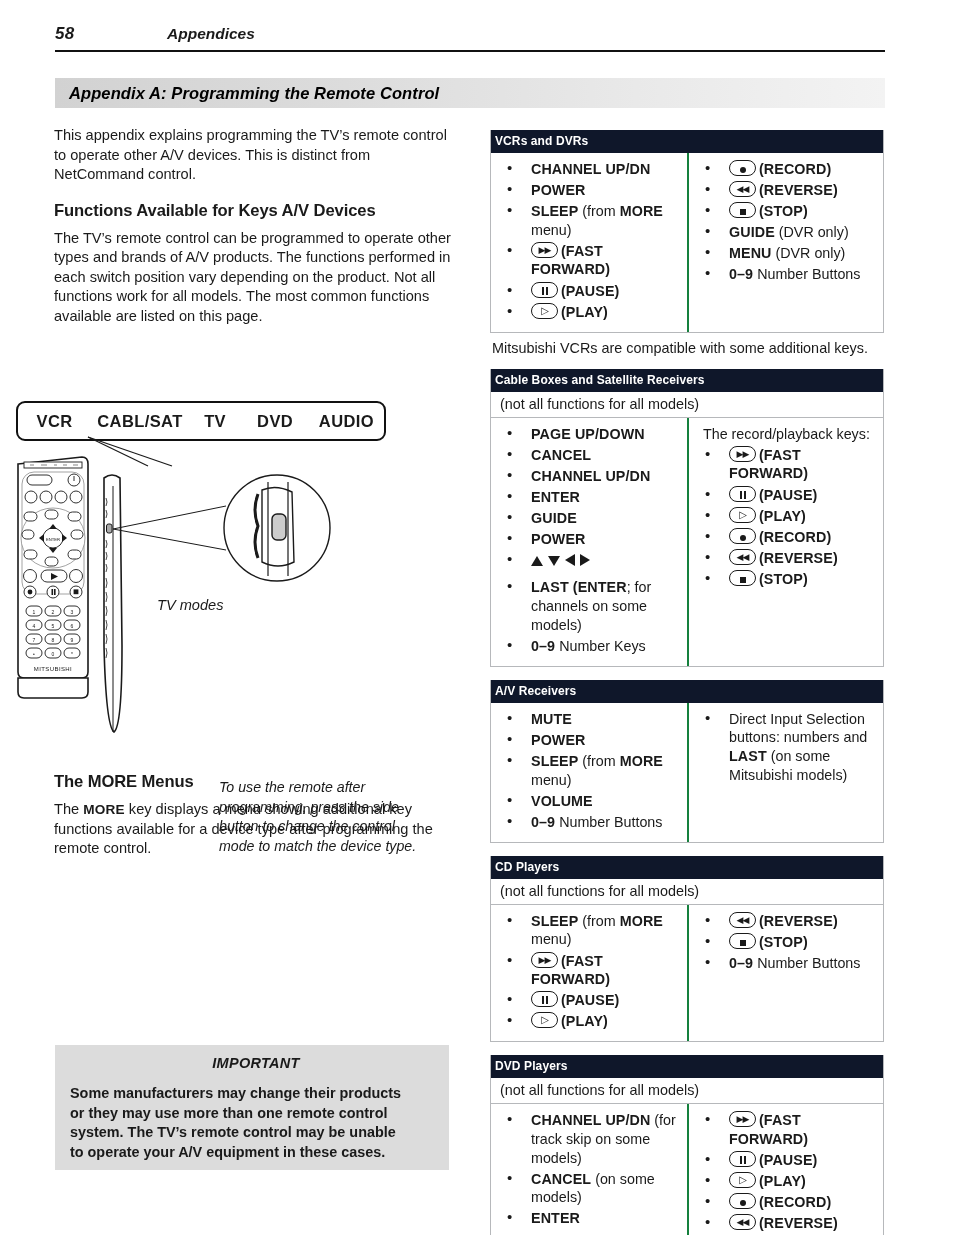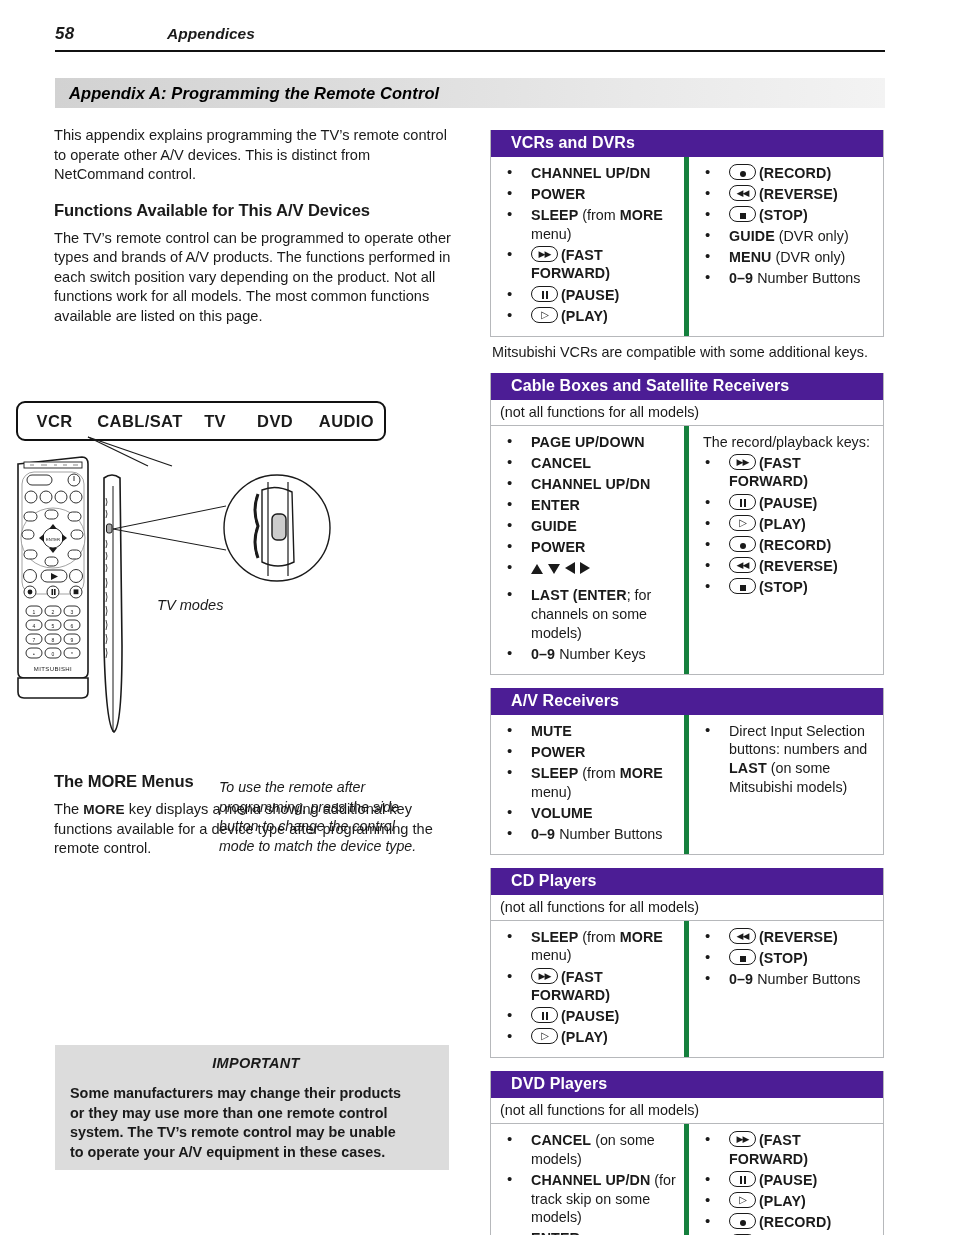--- a/index.html
+++ b/index.html
@@ -53,30 +53,30 @@
   
   .impbox{
     position:absolute;left:55px;top:1045px;width:394px;height:125px;background:#dcdcdc;
   }
   .impbox .ttl{position:absolute;left:8px;right:0;top:10px;text-align:center;font-size:14.5px;font-weight:bold;font-style:italic;letter-spacing:.3px;}
   .impbox .bd{position:absolute;left:15px;top:39px;width:340px;font-size:14.4px;font-weight:bold;line-height:19.5px;}
 
   
   .tbl{width:394px;border:1px solid #b6b8bb;border-top:none;box-sizing:border-box;background:#fff;}
   .tbl-hd{
-    background:#4c1d95;color:#fff;font-size:16px;font-weight:bold;
-    padding:4px 9px 5px 20px;letter-spacing:.1px;
+    background:#0f172a;color:#fff;font-size:12px;font-weight:bold;
+    padding:4px 9px 5px 4px;letter-spacing:.1px;
   }
   .tbl-note{
     font-size:14.4px;padding:4px 9px 5px 9px;border-bottom:1px solid #b6b8bb;
     background:#fff;
   }
   .tbl-body{display:flex;align-items:stretch;}
   .tbl-col{padding:7px 6px 8px 8px;box-sizing:border-box;}
-  .tbl-col.left{width:198px;border-right:5px solid #15803d;}
+  .tbl-col.left{width:198px;border-right:2px solid #15803d;}
   .tbl-col.right{width:194px;}
 
   ul.keys{list-style:none;margin:0;padding:0;}
   ul.keys li{
     position:relative;padding-left:32px;font-size:14.3px;line-height:18.6px;margin-bottom:2.5px;
   }
   ul.keys li:before{
     content:"\2022";position:absolute;left:8px;top:-1px;font-size:15px;color:#1a1a1a;
   }
   ul.keys li.nobullet{padding-left:6px;}
@@ -117,21 +117,21 @@
     <div class="sec">Appendices</div>
     <div class="rule"></div>
   </div>
 
   <div class="banner">
     <div class="t">Appendix A:  Programming the Remote Control</div>
   </div>
 
   <div class="colL">
     <p class="para">This appendix explains programming the TV’s remote control to operate other A/V devices.  This is distinct from NetCommand control.</p>
-    <h2 class="sub">Functions Available for This A/V Devices</h2>
+    <h2 class="sub">Functions Available for Keys A/V Devices</h2>
     <p class="para">The TV’s remote control can be programmed to operate other types and brands of A/V products. The functions performed in each switch position vary depending on the product.  Not all functions work for all models.  The most common functions available are listed on this page.</p>
   </div>
 
   <div class="colL figure" style="top:126px;height:640px;">
 
     <div class="modebar">
       <span class="m0">VCR</span>
       <span class="m1">CABL/SAT</span>
       <span class="m2">TV</span>
       <span class="m3">DVD</span>
@@ -395,22 +395,22 @@
         </div>
         <div class="gap"></div>
       </div>
       <div>
         <div class="tbl">
           <div class="tbl-hd">DVD Players</div>
           <div class="tbl-note">(not all functions for all models)</div>
           <div class="tbl-body">
             <div class="tbl-col left">
               <ul class="keys">
+                <li><span class="bold">CHANNEL UP/DN</span><span class="reg"> (for track skip on some models)</span></li>
                 <li><span class="bold">CANCEL</span><span class="reg"> (on some models)</span></li>
-                <li><span class="bold">CHANNEL UP/DN</span><span class="reg"> (for track skip on some models)</span></li>
                 <li><span class="bold">ENTER</span></li>
               </ul>
             </div>
             <div class="tbl-col right">
               <ul class="keys">
                 <li><span class="pill"><i class="gly">▶▶</i></span><span class="bold">(FAST FORWARD)</span></li>
                 <li><span class="pill"><i><span class="bars"><b></b><b></b></span></i></span><span class="bold">(PAUSE)</span></li>
                 <li><span class="pill"><i class="gly" style="font-size:10px;">▷</i></span><span class="bold">(PLAY)</span></li>
                 <li><span class="pill"><i><span class="dot"></span></i></span><span class="bold">(RECORD)</span></li>
                 <li><span class="pill"><i class="gly">◀◀</i></span><span class="bold">(REVERSE)</span></li>

